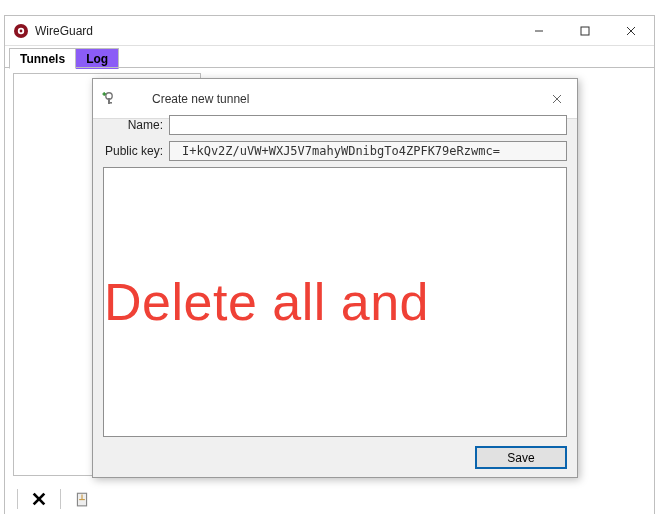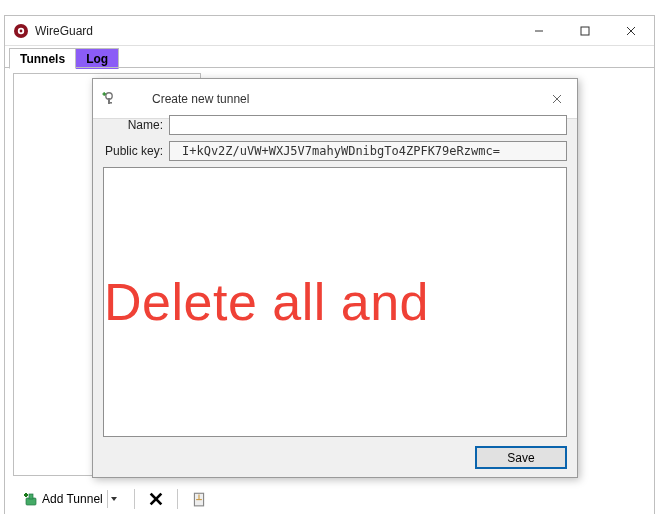--- a/index.html
+++ b/index.html
@@ -247,36 +247,20 @@
     <div class="tab">
       <span>Log</span>
     </div>
   </div>
 
   <div class="tab-content">
     <div class="sidebar"></div>
   </div>
 
   <div class="bottom-toolbar">
-    <div class="tool-button">
-      <span class="icon-slot">
-        <svg viewBox="0 0 16 16">
-          <rect x="4" y="7" width="10" height="7" rx="1" fill="#4a6" stroke="#274" stroke-width="0.7"></rect>
-          <rect x="7" y="3" width="4" height="5" fill="#4a6" stroke="#274" stroke-width="0.7"></rect>
-          <line x1="2" y1="4" x2="6" y2="4" stroke="#1a7a1a" stroke-width="2"></line>
-          <line x1="4" y1="2" x2="4" y2="6" stroke="#1a7a1a" stroke-width="2"></line>
-        </svg>
-      </span>
-      <span>Add Tunnel</span>
-      <span class="dropdown-caret">
-        <svg width="8" height="8" viewBox="0 0 8 8">
-            <polygon points="1,2 7,2 4,6" fill="#333"></polygon>
-          </svg>
-      </span>
-    </div>
     <div class="tool-sep"></div>
     <div class="tool-button icononly">
       <span class="icon-slot">
         <svg viewBox="0 0 12 12">
             <line x1="2" y1="2" x2="10" y2="10" stroke="#000" stroke-width="2"></line>
             <line x1="10" y1="2" x2="2" y2="10" stroke="#000" stroke-width="2"></line>
           </svg>
       </span>
     </div>
     <div class="tool-sep"></div>

